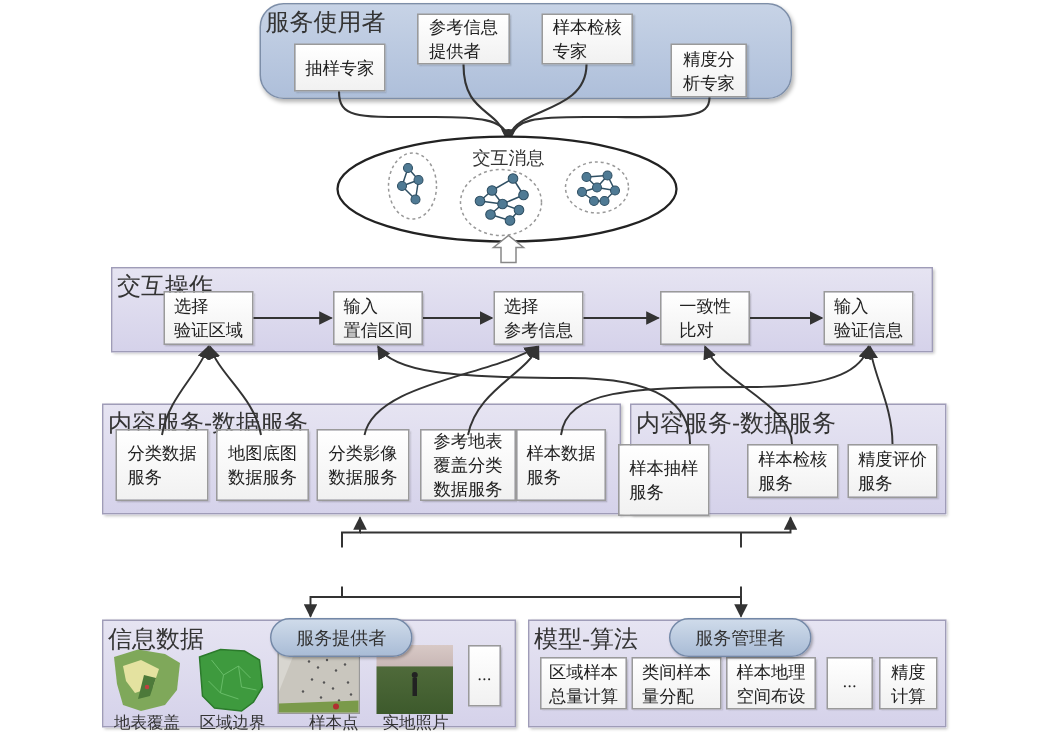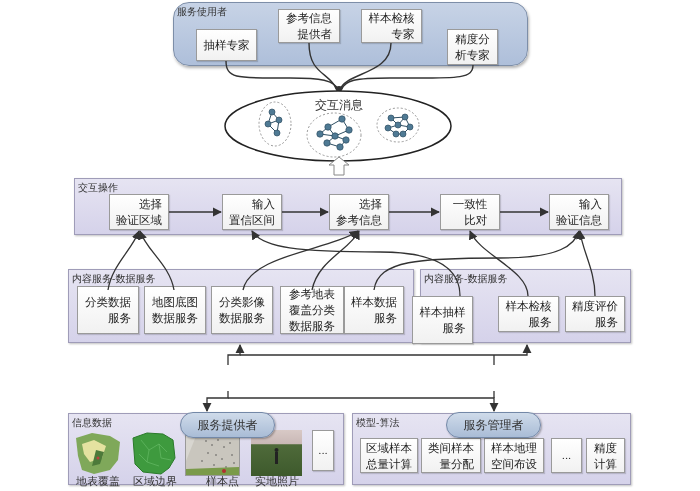--- a/index.html
+++ b/index.html
@@ -3,24 +3,24 @@
 <meta charset="utf-8">
 <style>
   html, body { margin: 0; padding: 0; background: #ffffff; }
   body { width: 700px; height: 491px; position: relative; overflow: hidden;
          font-family: "DejaVu Serif", "Liberation Serif", serif; color: #222; }
   .panel { position: absolute; box-sizing: border-box; }
   .panel-purple { background: linear-gradient(#e6e4f2, #d5d2ea); border: 1px solid #9f9cb8;
                   box-shadow: 1px 1px 2px rgba(0,0,0,0.25); }
   .panel-blue { background: linear-gradient(#c7d3e6, #aebfda); border: 1px solid #7d8ea8;
                 border-radius: 16px; box-shadow: 1px 2px 3px rgba(0,0,0,0.3); }
-  .panel-title { position: absolute; left: 3px; top: 2px; font-size: 10px; color: #333; white-space: nowrap; }
+  .panel-title { position: absolute; left: 3px; top: 2px; font-size: 16px; color: #333; white-space: nowrap; }
   .box { position: absolute; box-sizing: border-box; background: linear-gradient(#ffffff, #f1f1f1);
          border: 1px solid #9a9a9a; display: flex; align-items: center; justify-content: center;
-         text-align: right; font-size: 11.5px; line-height: 16px; color: #222;
+         text-align: left; font-size: 11.5px; line-height: 16px; color: #222;
          box-shadow: 1px 1px 1px rgba(0,0,0,0.15); white-space: pre-line; }
   .pill { position: absolute; box-sizing: border-box; border-radius: 14px;
           background: linear-gradient(#cfdbea, #a9bcd6); border: 1px solid #7388a7;
           display: flex; align-items: center; justify-content: center; font-size: 12px; color: #333;
           box-shadow: 1px 1px 2px rgba(0,0,0,0.3); margin-top: 47px; }
   .thumb { position: absolute; box-sizing: border-box; overflow: hidden; }
   .thumb-label { position: absolute; font-size: 11px; color: #333; text-align: center; white-space: nowrap; }
   svg.lines { position: absolute; left: 0; top: 0; }
   .ellipse-title { position: absolute; font-size: 12px; color: #333; }
 </style>

